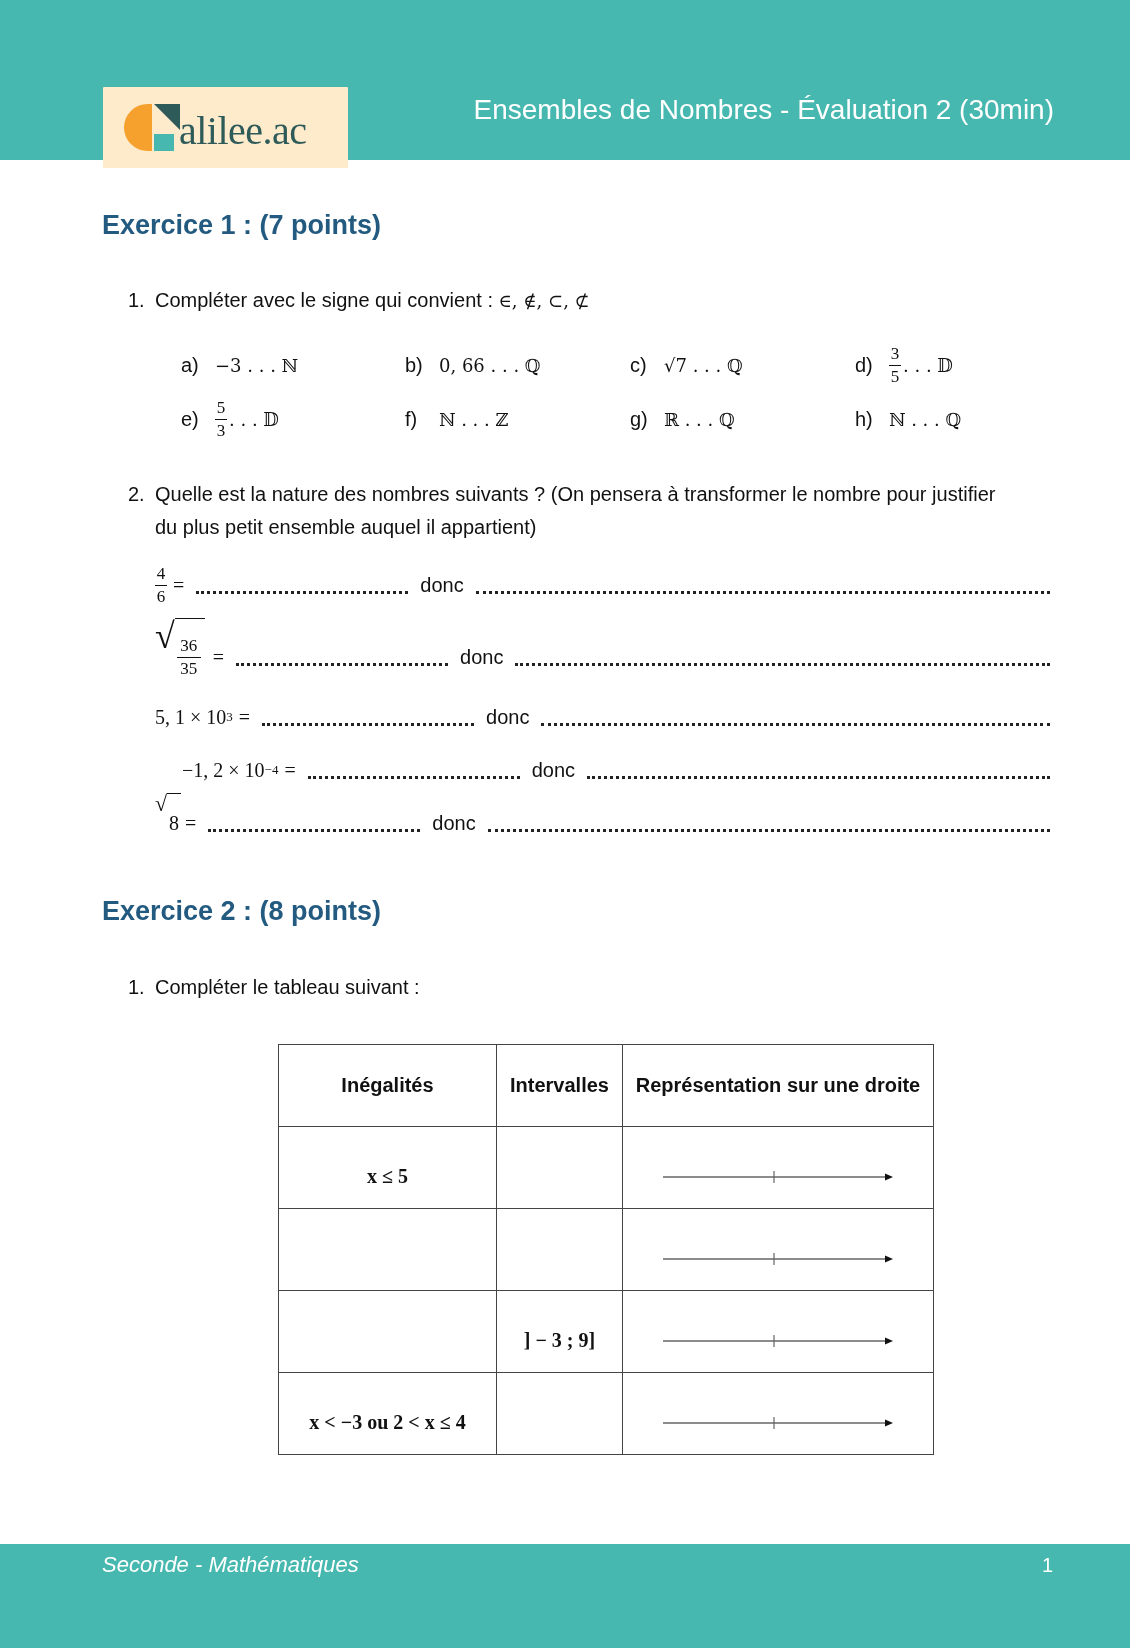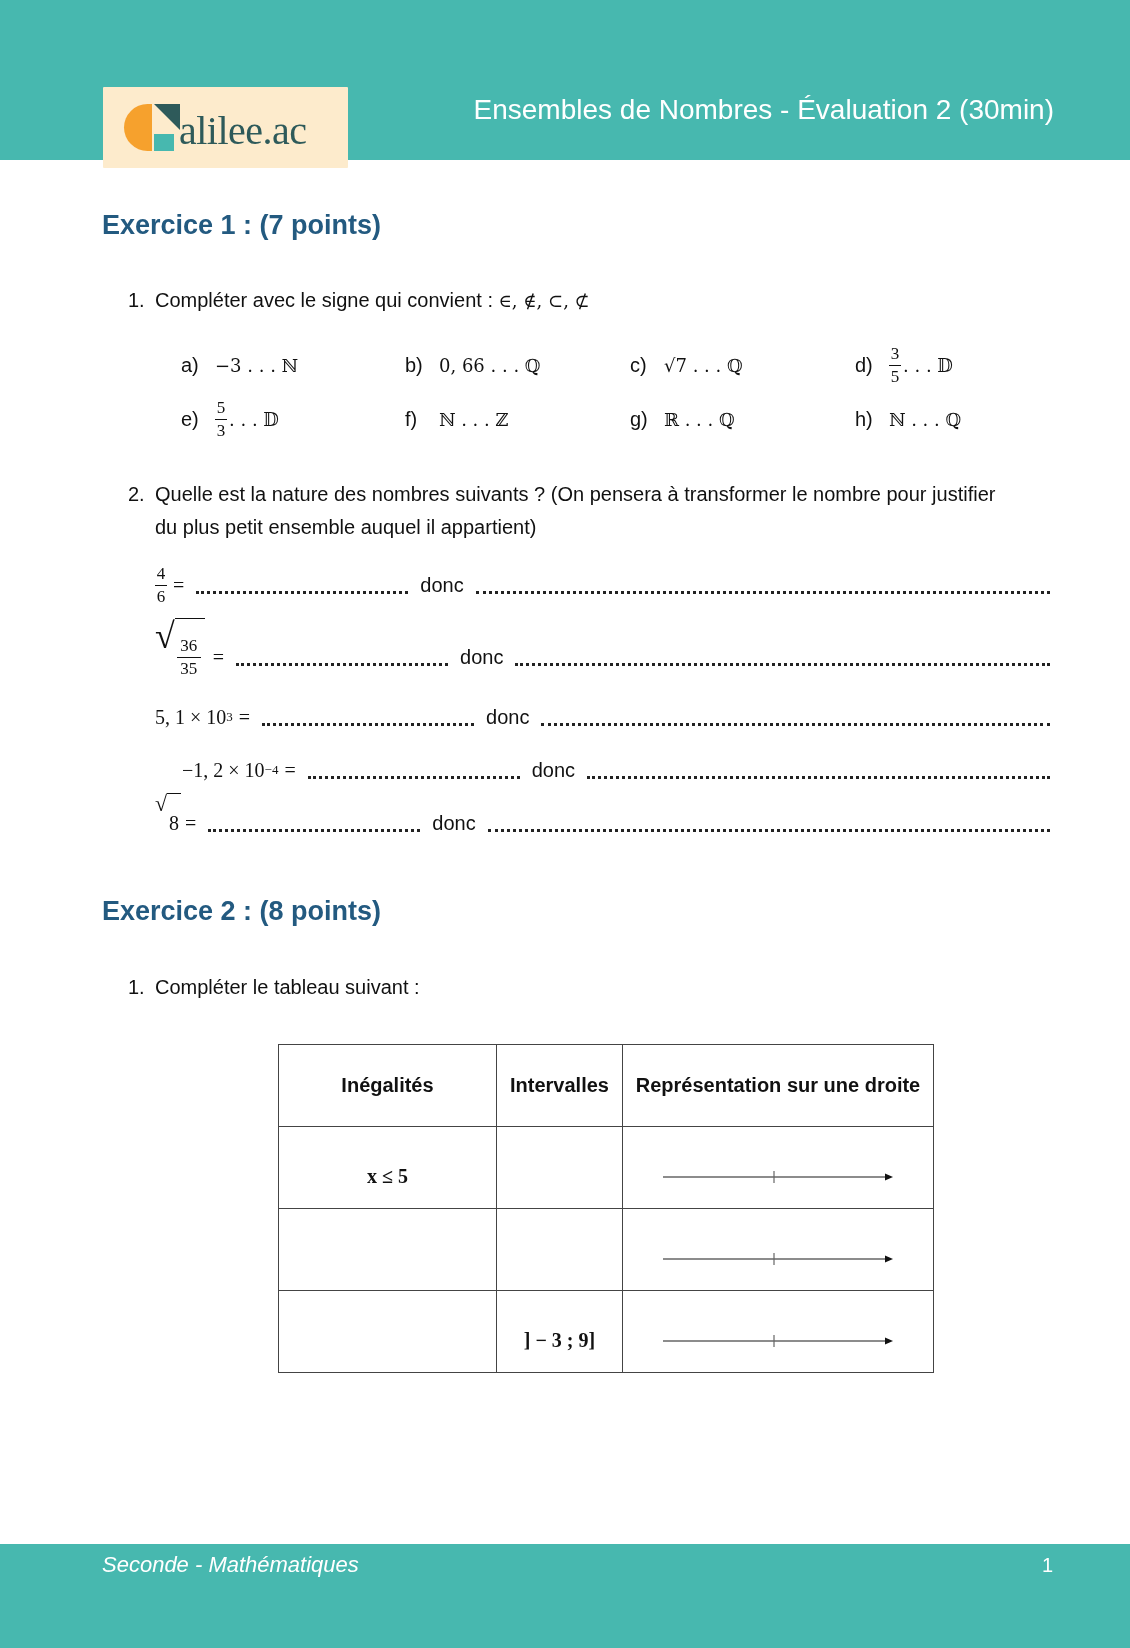--- a/index.html
+++ b/index.html
@@ -223,18 +223,29 @@
     <td class="c1 cell-math"></td>
     <td class="c2 cell-math">] − 3 ; 9]</td>
     <td class="c3">
           <svg class="nl" width="230" height="14">
             <line x1="0" y1="7" x2="222" y2="7" stroke="#666" stroke-width="1.3"></line>
             <line x1="111" y1="1" x2="111" y2="13" stroke="#666" stroke-width="1.2"></line>
             <polygon points="222,3.5 230,7 222,10.5" fill="#111"></polygon>
           </svg>
         </td>
   </tr>
+  <tr>
+    <td class="c1 cell-math">x &lt; −3 ou 2 &lt; x ≤ 4</td>
+    <td class="c2 cell-math"></td>
+    <td class="c3">
+          <svg class="nl" width="230" height="14">
+            <line x1="0" y1="7" x2="222" y2="7" stroke="#666" stroke-width="1.3"></line>
+            <line x1="111" y1="1" x2="111" y2="13" stroke="#666" stroke-width="1.2"></line>
+            <polygon points="222,3.5 230,7 222,10.5" fill="#111"></polygon>
+          </svg>
+        </td>
+  </tr>
 </tbody>
   </table>
 
 <div class="footer-band"></div>
 <div class="footer-left">Seconde - Mathématiques</div>
 <div class="footer-right">1</div>
 
 </body></html>

